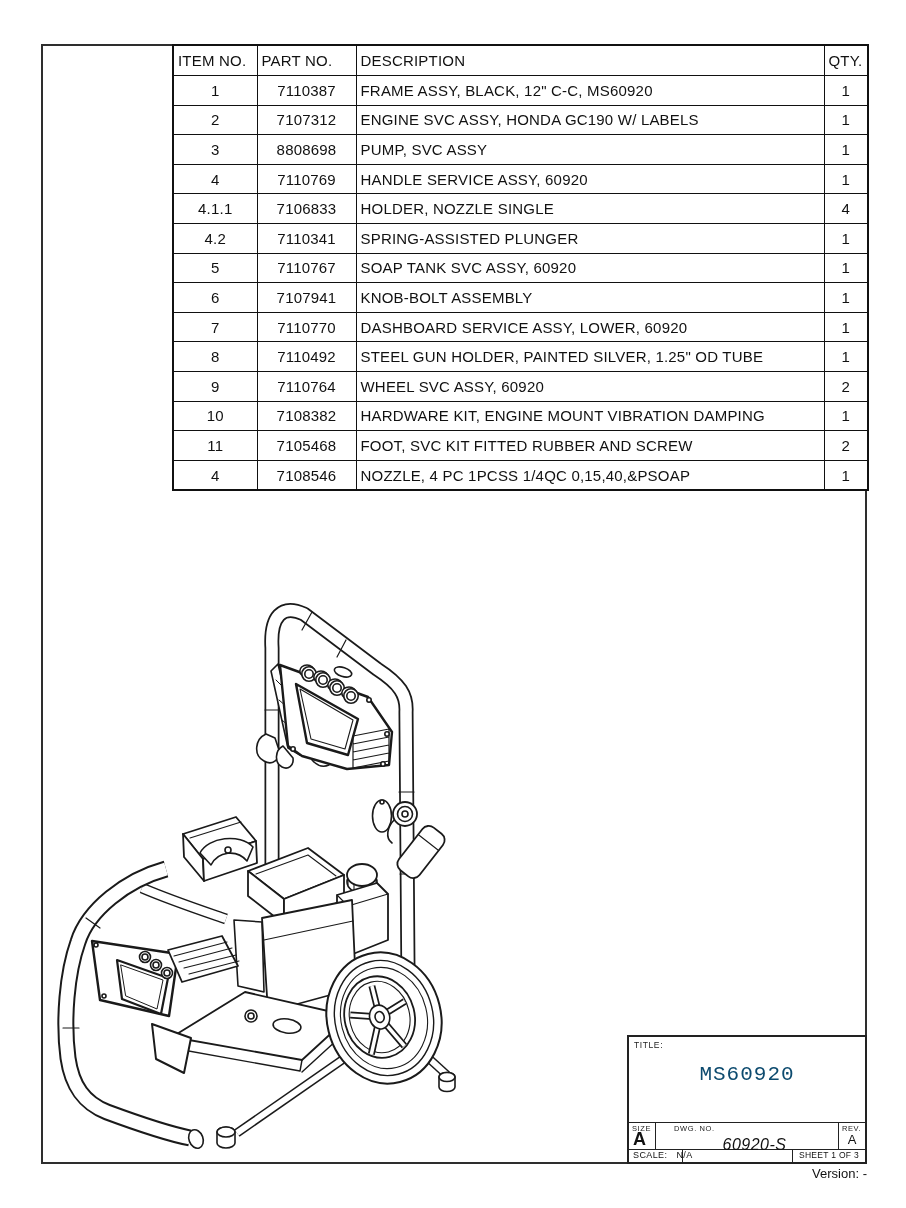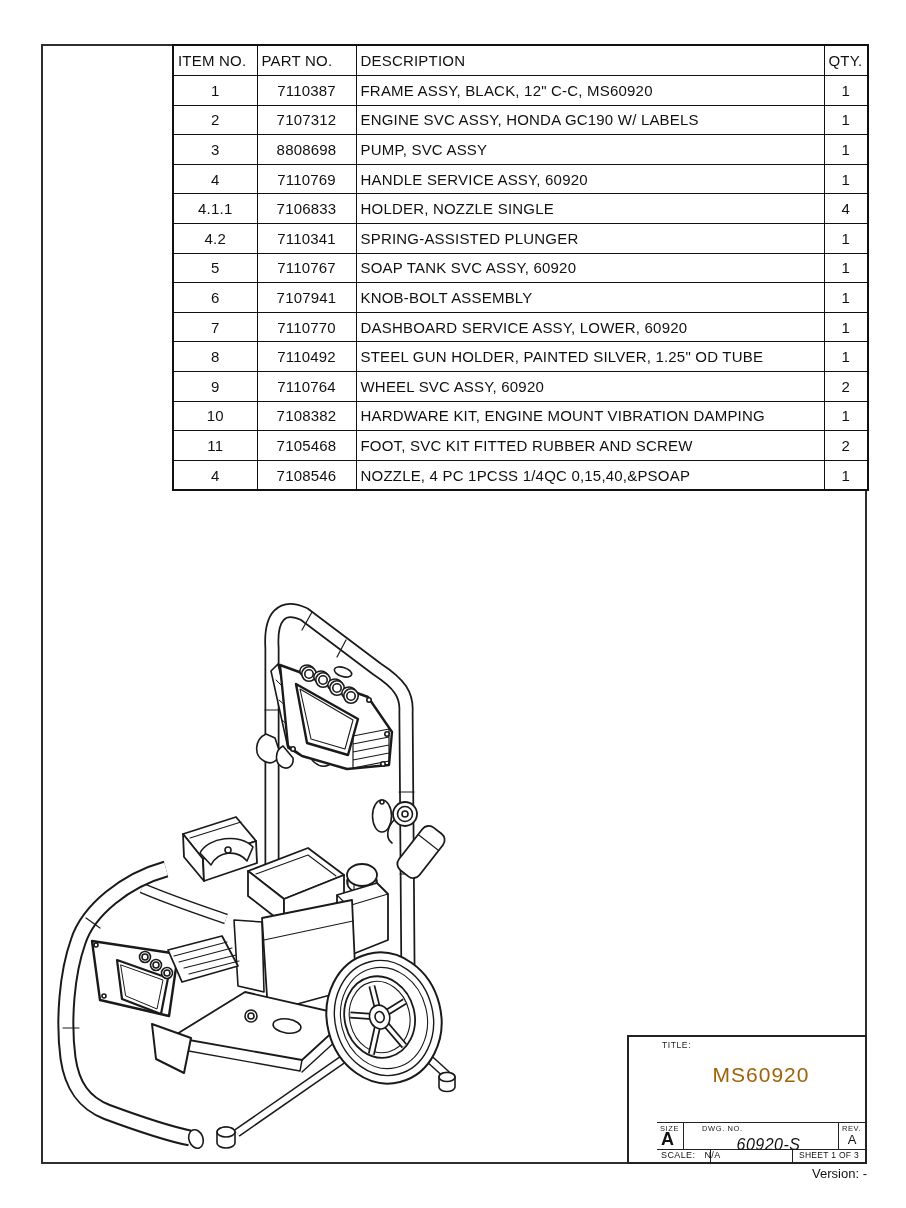--- a/index.html
+++ b/index.html
@@ -13,26 +13,26 @@
   table.parts th,table.parts td{border:1.4px solid #111;font-weight:normal;
        font-size:15px;letter-spacing:.2px;padding:0 4px;overflow:hidden;
        white-space:nowrap;color:#111;}
   table.parts th{height:29px;text-align:left;}
   table.parts td{height:28.6px;}
   col.c-item{width:84px;} col.c-part{width:99px;} col.c-desc{width:468px;} col.c-qty{width:44px;}
   .ct{text-align:center;}
   th.h-qty{text-align:center;padding:0 2px;}
   
   .title-block{position:absolute;left:627px;top:1035px;width:240px;height:129px;
-       border:2px solid #222;box-sizing:border-box;background:#fff;padding-left:28px;}
+       border:2px solid #222;box-sizing:border-box;background:#fff;}
   .tb-title-area{position:relative;height:86px;border-bottom:1.6px solid #222;box-sizing:border-box;}
   .tb-label{font-size:8.5px;letter-spacing:.6px;color:#222;}
   .tb-title-area .tb-label{position:absolute;left:5px;top:3px;}
   .tb-title-text{position:absolute;left:0;top:26px;width:100%;text-align:center;
-       font-size:21px;letter-spacing:1px;color:#a16207;}
+       font-size:21px;letter-spacing:1px;color:#0c4a6e;font-family:Liberation Mono, monospace;}
   .tb-size-row{display:flex;height:27px;border-bottom:1.6px solid #222;box-sizing:border-box;}
   .tb-cell{position:relative;box-sizing:border-box;}
   .cell-size{width:27px;border-right:1.6px solid #222;}
   .cell-dwg{flex:1;border-right:1.6px solid #222;margin-left:15px;}
   .cell-rev{width:26px;}
   .cell-size .tb-label,.cell-dwg .tb-label,.cell-rev .tb-label{position:absolute;left:3px;top:1px;font-size:7.5px;}
   .size-value{position:absolute;left:4px;top:6px;font-size:18px;font-weight:bold;}
   .dwg-value{position:absolute;left:0;top:13px;width:100%;text-align:center;font-size:16px;letter-spacing:.5px;font-style:italic;}
   .rev-value{position:absolute;left:0;top:9px;width:100%;text-align:center;font-size:13px;}
   .tb-scale-row{display:flex;height:12.5px;font-size:9px;}

